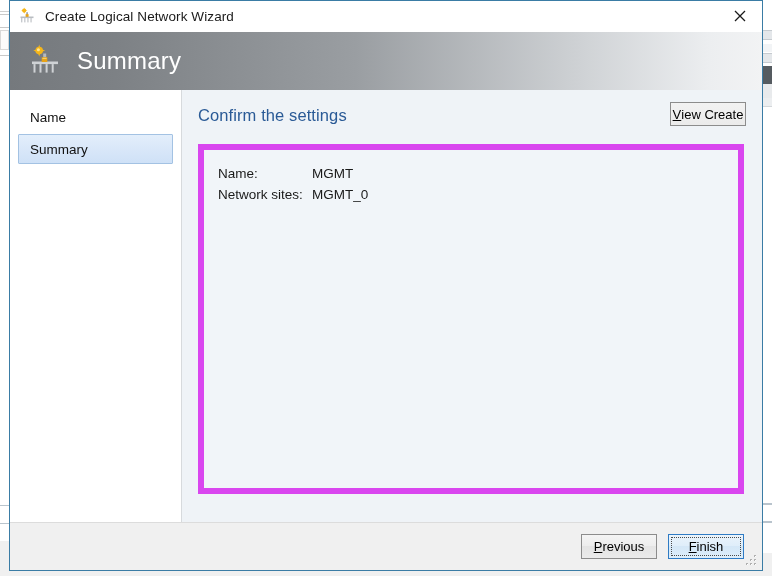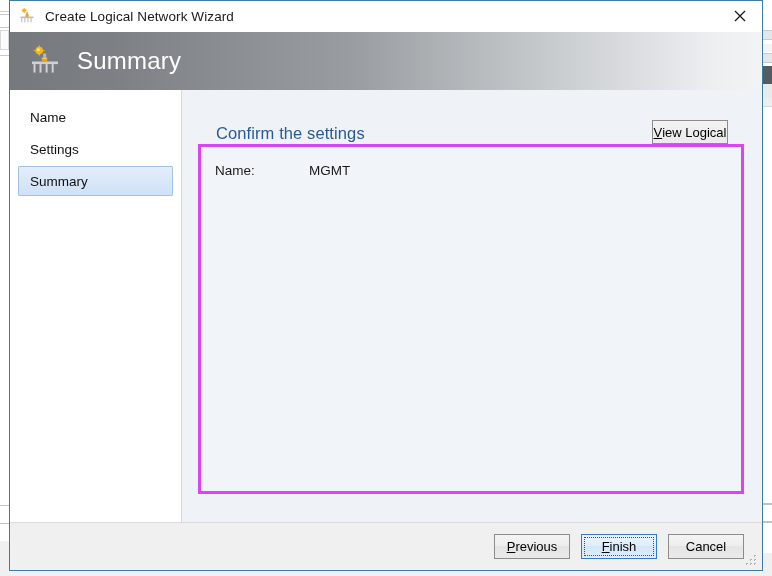--- a/index.html
+++ b/index.html
@@ -146,21 +146,21 @@
     border-radius: 1px;
   }
   .nav-item.selected {
     background: linear-gradient(to bottom, #e3eefb 0%, #cfe1f7 100%);
     border: 1px solid #a3c2e3;
   }
 
   .content {
     flex: 1;
     position: relative;
-    padding: 18px;
+    padding: 0;
   }
   .content-head {
     display: flex;
     align-items: flex-start;
     justify-content: space-between;
     padding: 12px 16px 0 16px;
   }
   .content-title {
     color: #2a5a96;
     font-size: 16.5px;
@@ -187,21 +187,21 @@
   }
   .acc { text-decoration: underline; }
 
   .summary-box {
     position: absolute;
     left: 16px;
     top: 54px;
     right: 18px;
     bottom: 28px;
     background: #f1f5f9;
-    border: 3px solid #d946ef;
+    border: 6px solid #d946ef;
     box-sizing: border-box;
     padding: 16px 0 0 14px;
   }
   .sum-row {
     display: flex;
     align-items: baseline;
     height: 21px;
     font-size: 13.5px;
     color: #1a1a1a;
   }
@@ -333,58 +333,56 @@
     </div>
     <div class="header-title">Summary</div>
   </div>
 
   <div class="body-split">
 
     <div class="nav">
       <div class="nav-item">
         <span>Name</span>
       </div>
-      <div class="nav-item">
-        <span>Settings</span>
-      </div>
       <div class="nav-item selected">
         <span>Summary</span>
       </div>
     </div>
 
     <div class="content">
       <div class="content-head">
         <div class="content-title">Confirm the settings</div>
         <button class="btn btn-viewscript">
           <span class="acc">V</span>
-            <span>iew Logical</span>
+            <span>iew Create</span>
         </button>
       </div>
 
       <div class="summary-box">
         <div class="sum-row">
           <span class="sum-label">Name:</span>
           <span class="sum-value">MGMT</span>
+        </div>
+        <div class="sum-row">
+          <span class="sum-label">Network sites:</span>
+          <span class="sum-value">MGMT_0</span>
         </div>
       </div>
     </div>
   </div>
 
   <div class="footer">
     <button class="btn btn-nav">
       <span class="acc">P</span>
         <span>revious</span>
     </button>
     <button class="btn btn-nav btn-default">
       <span class="focusring"></span>
       <span class="acc">F</span>
         <span>inish</span>
-    </button>
-    <button class="btn btn-nav">
-      <span>Cancel</span>
     </button>
 
     <span class="grip">
       <svg viewBox="0 0 14 14" width="14" height="14" aria-hidden="true">
         <g fill="#b0b0b0">
           <rect x="10" y="2" width="2" height="2"></rect>
           <rect x="10" y="6" width="2" height="2"></rect>
             <rect x="6" y="6" width="2" height="2"></rect>
           <rect x="10" y="10" width="2" height="2"></rect>
             <rect x="6" y="10" width="2" height="2"></rect>

